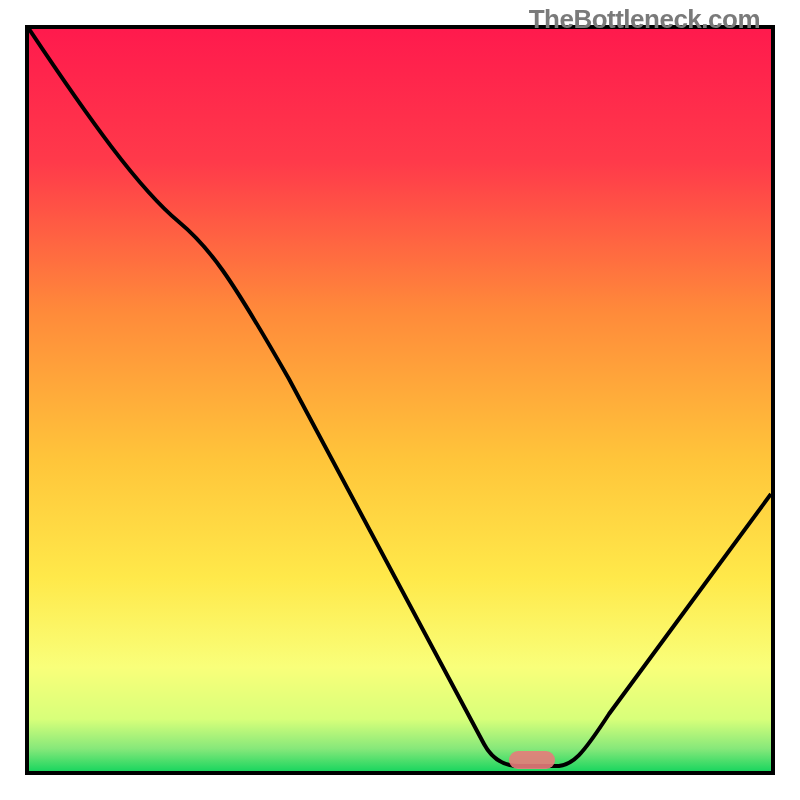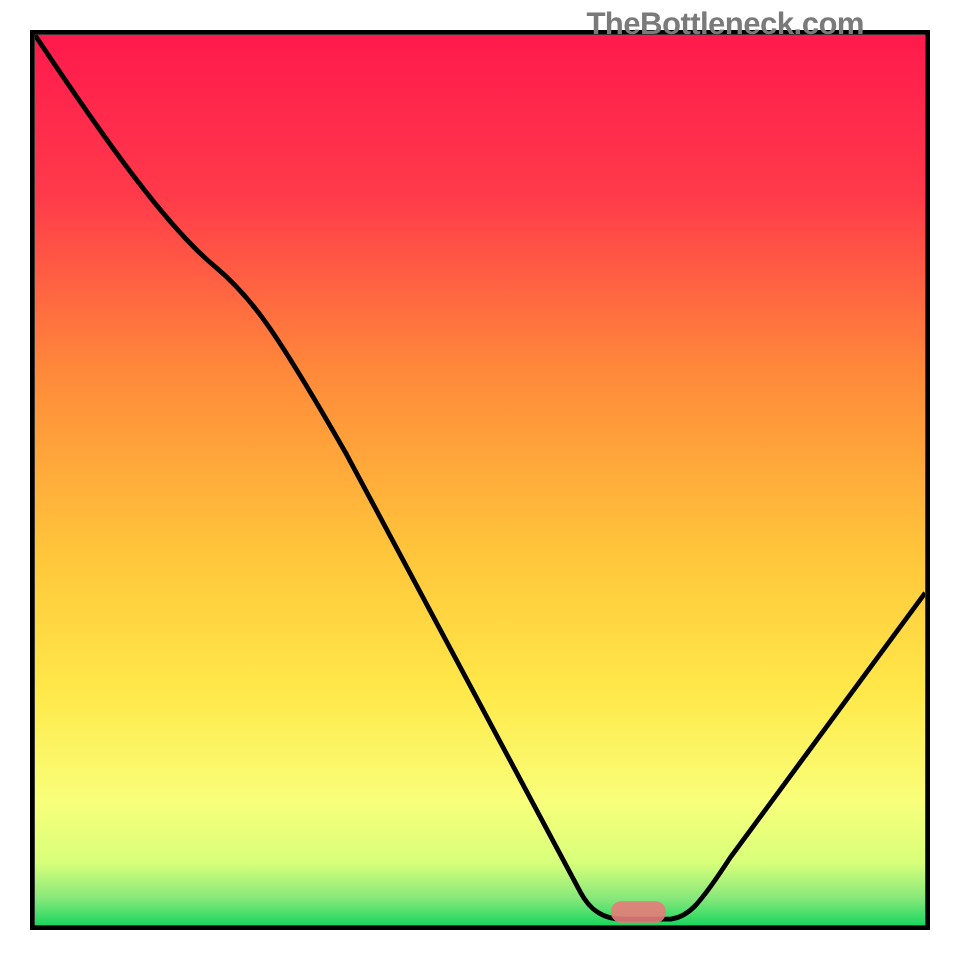--- a/index.html
+++ b/index.html
@@ -9,20 +9,21 @@
     height: 800px;
     background: #ffffff;
     font-family: Arial, Helvetica, sans-serif;
     position: relative;
   }
 
   .container {
     width: 732px;
     height: 800px;
     position: relative;
+    padding-left: 40px;
   }
 
   .watermark {
     position: absolute;
     top: 4px;
     right: 12px;
     font-size: 26px;
     font-weight: bold;
     color: #7a7a7a;
     z-index: 50;

